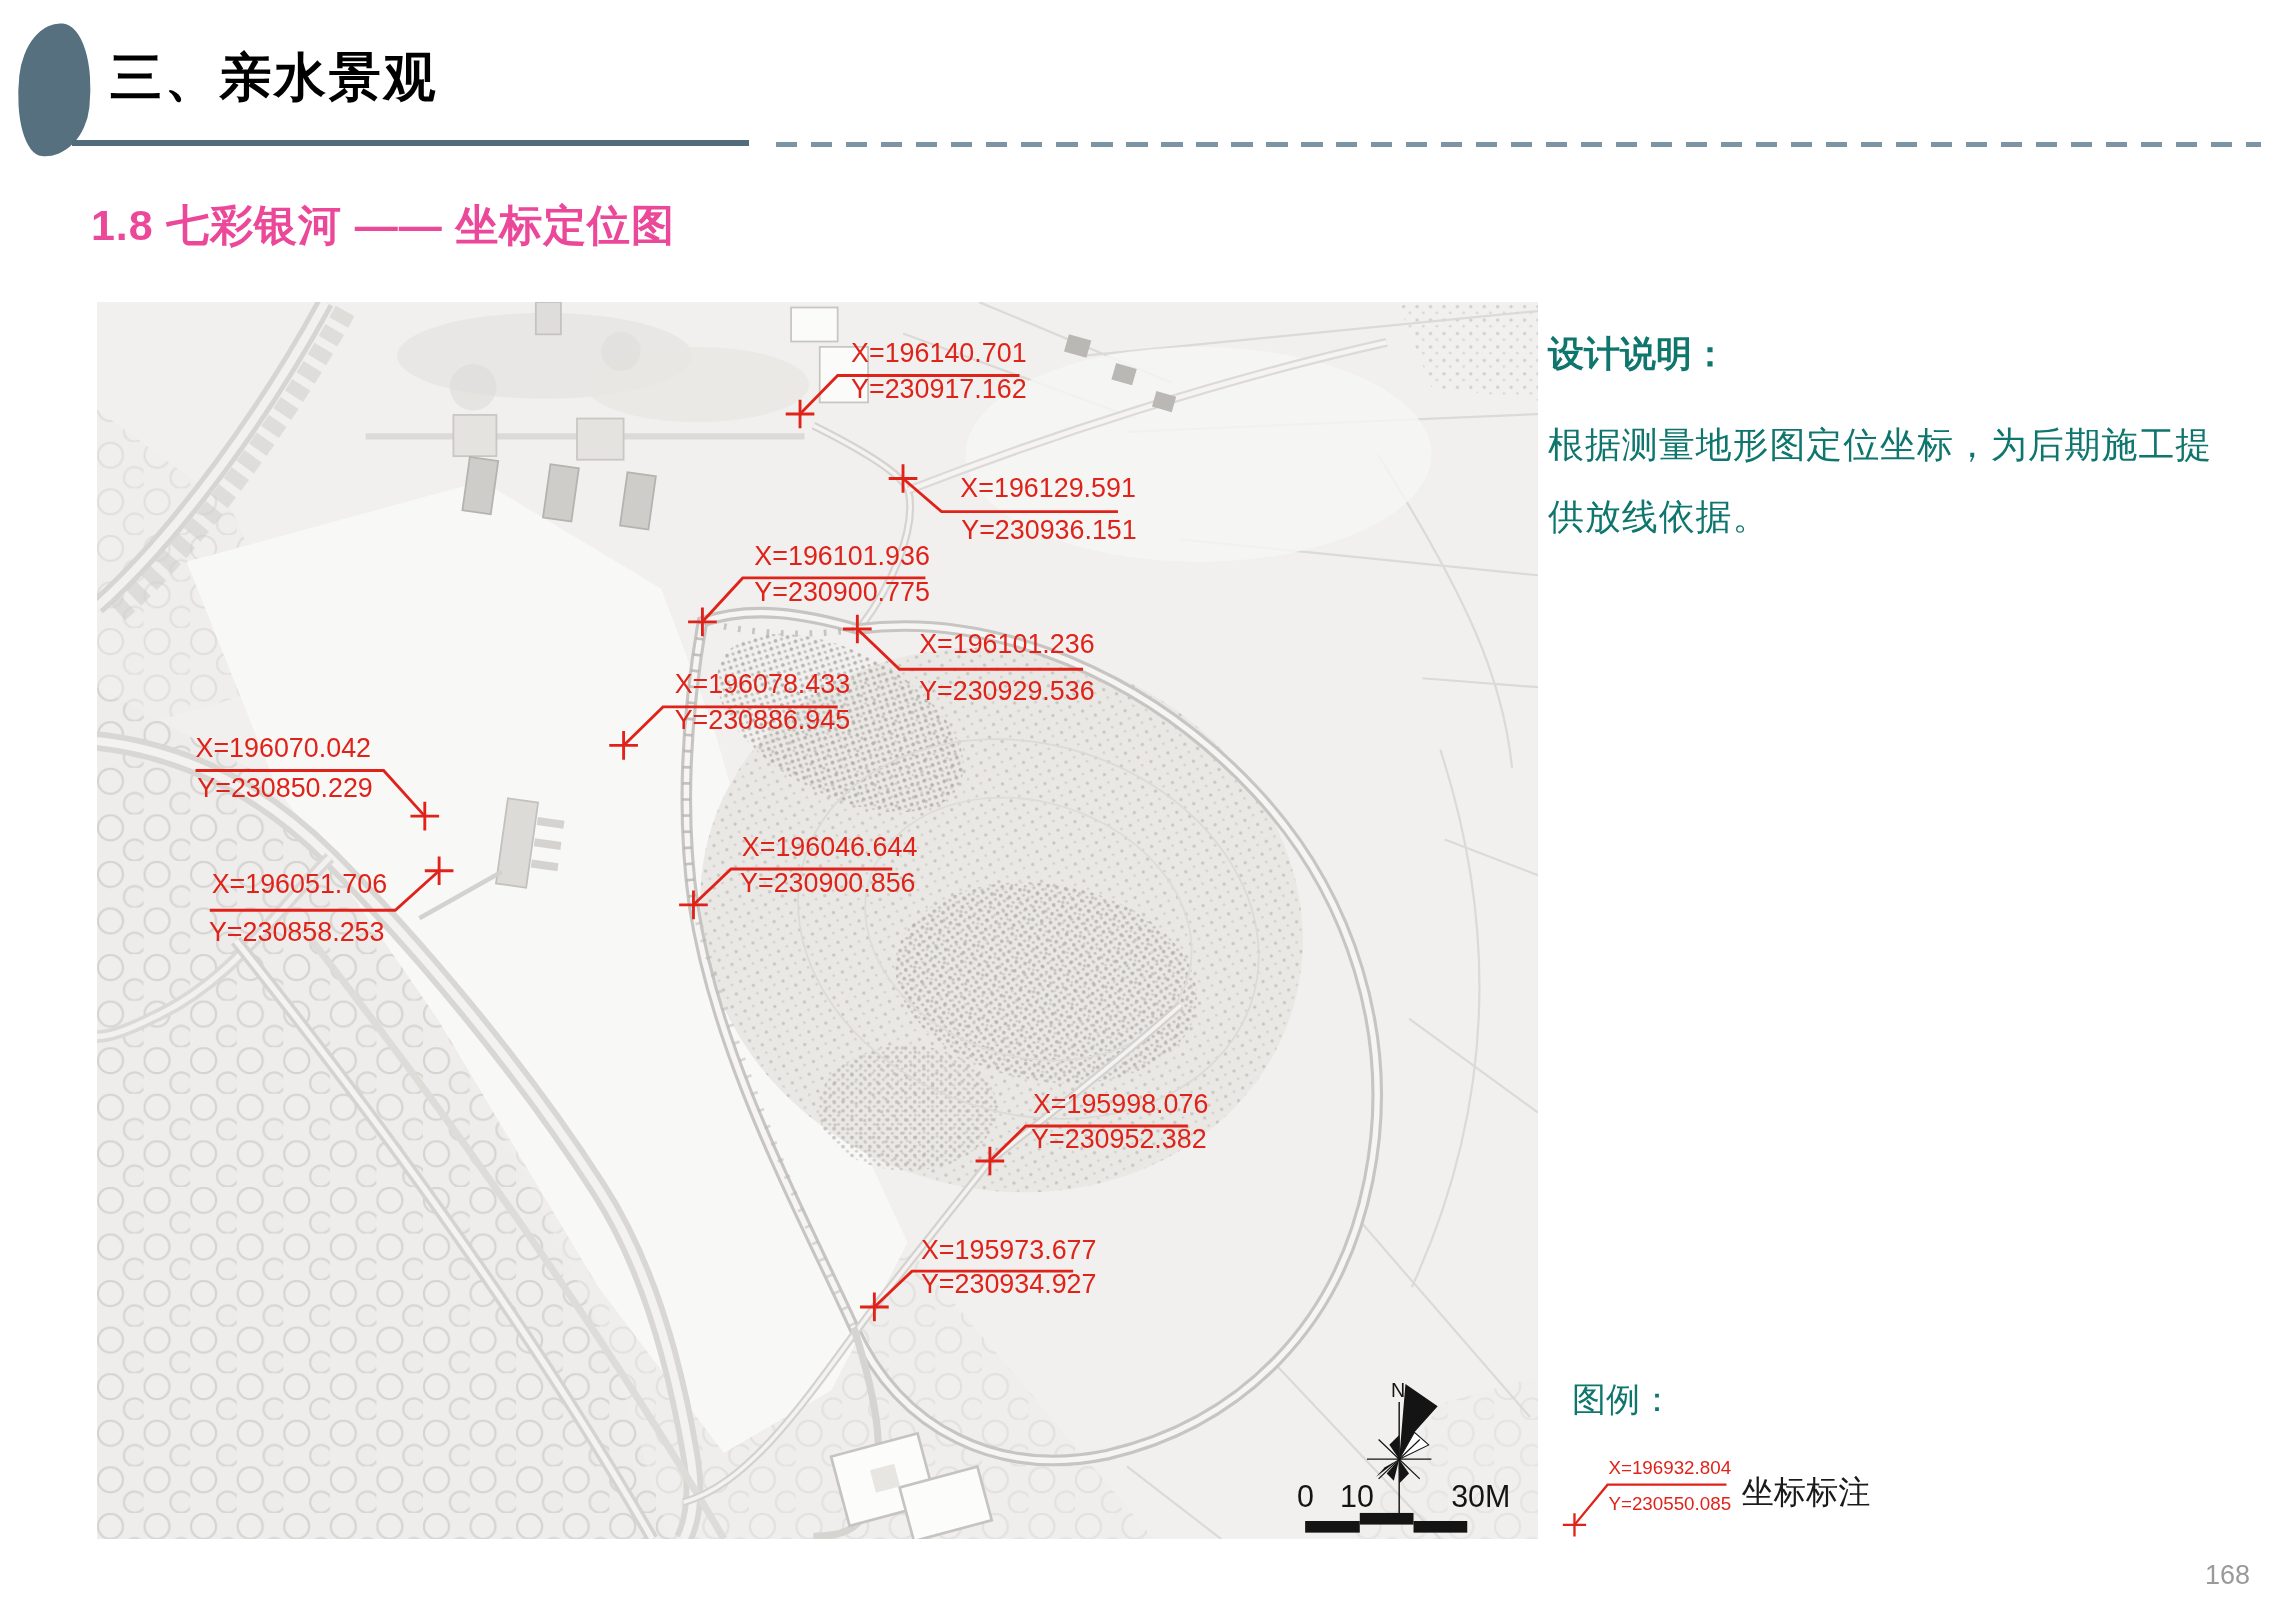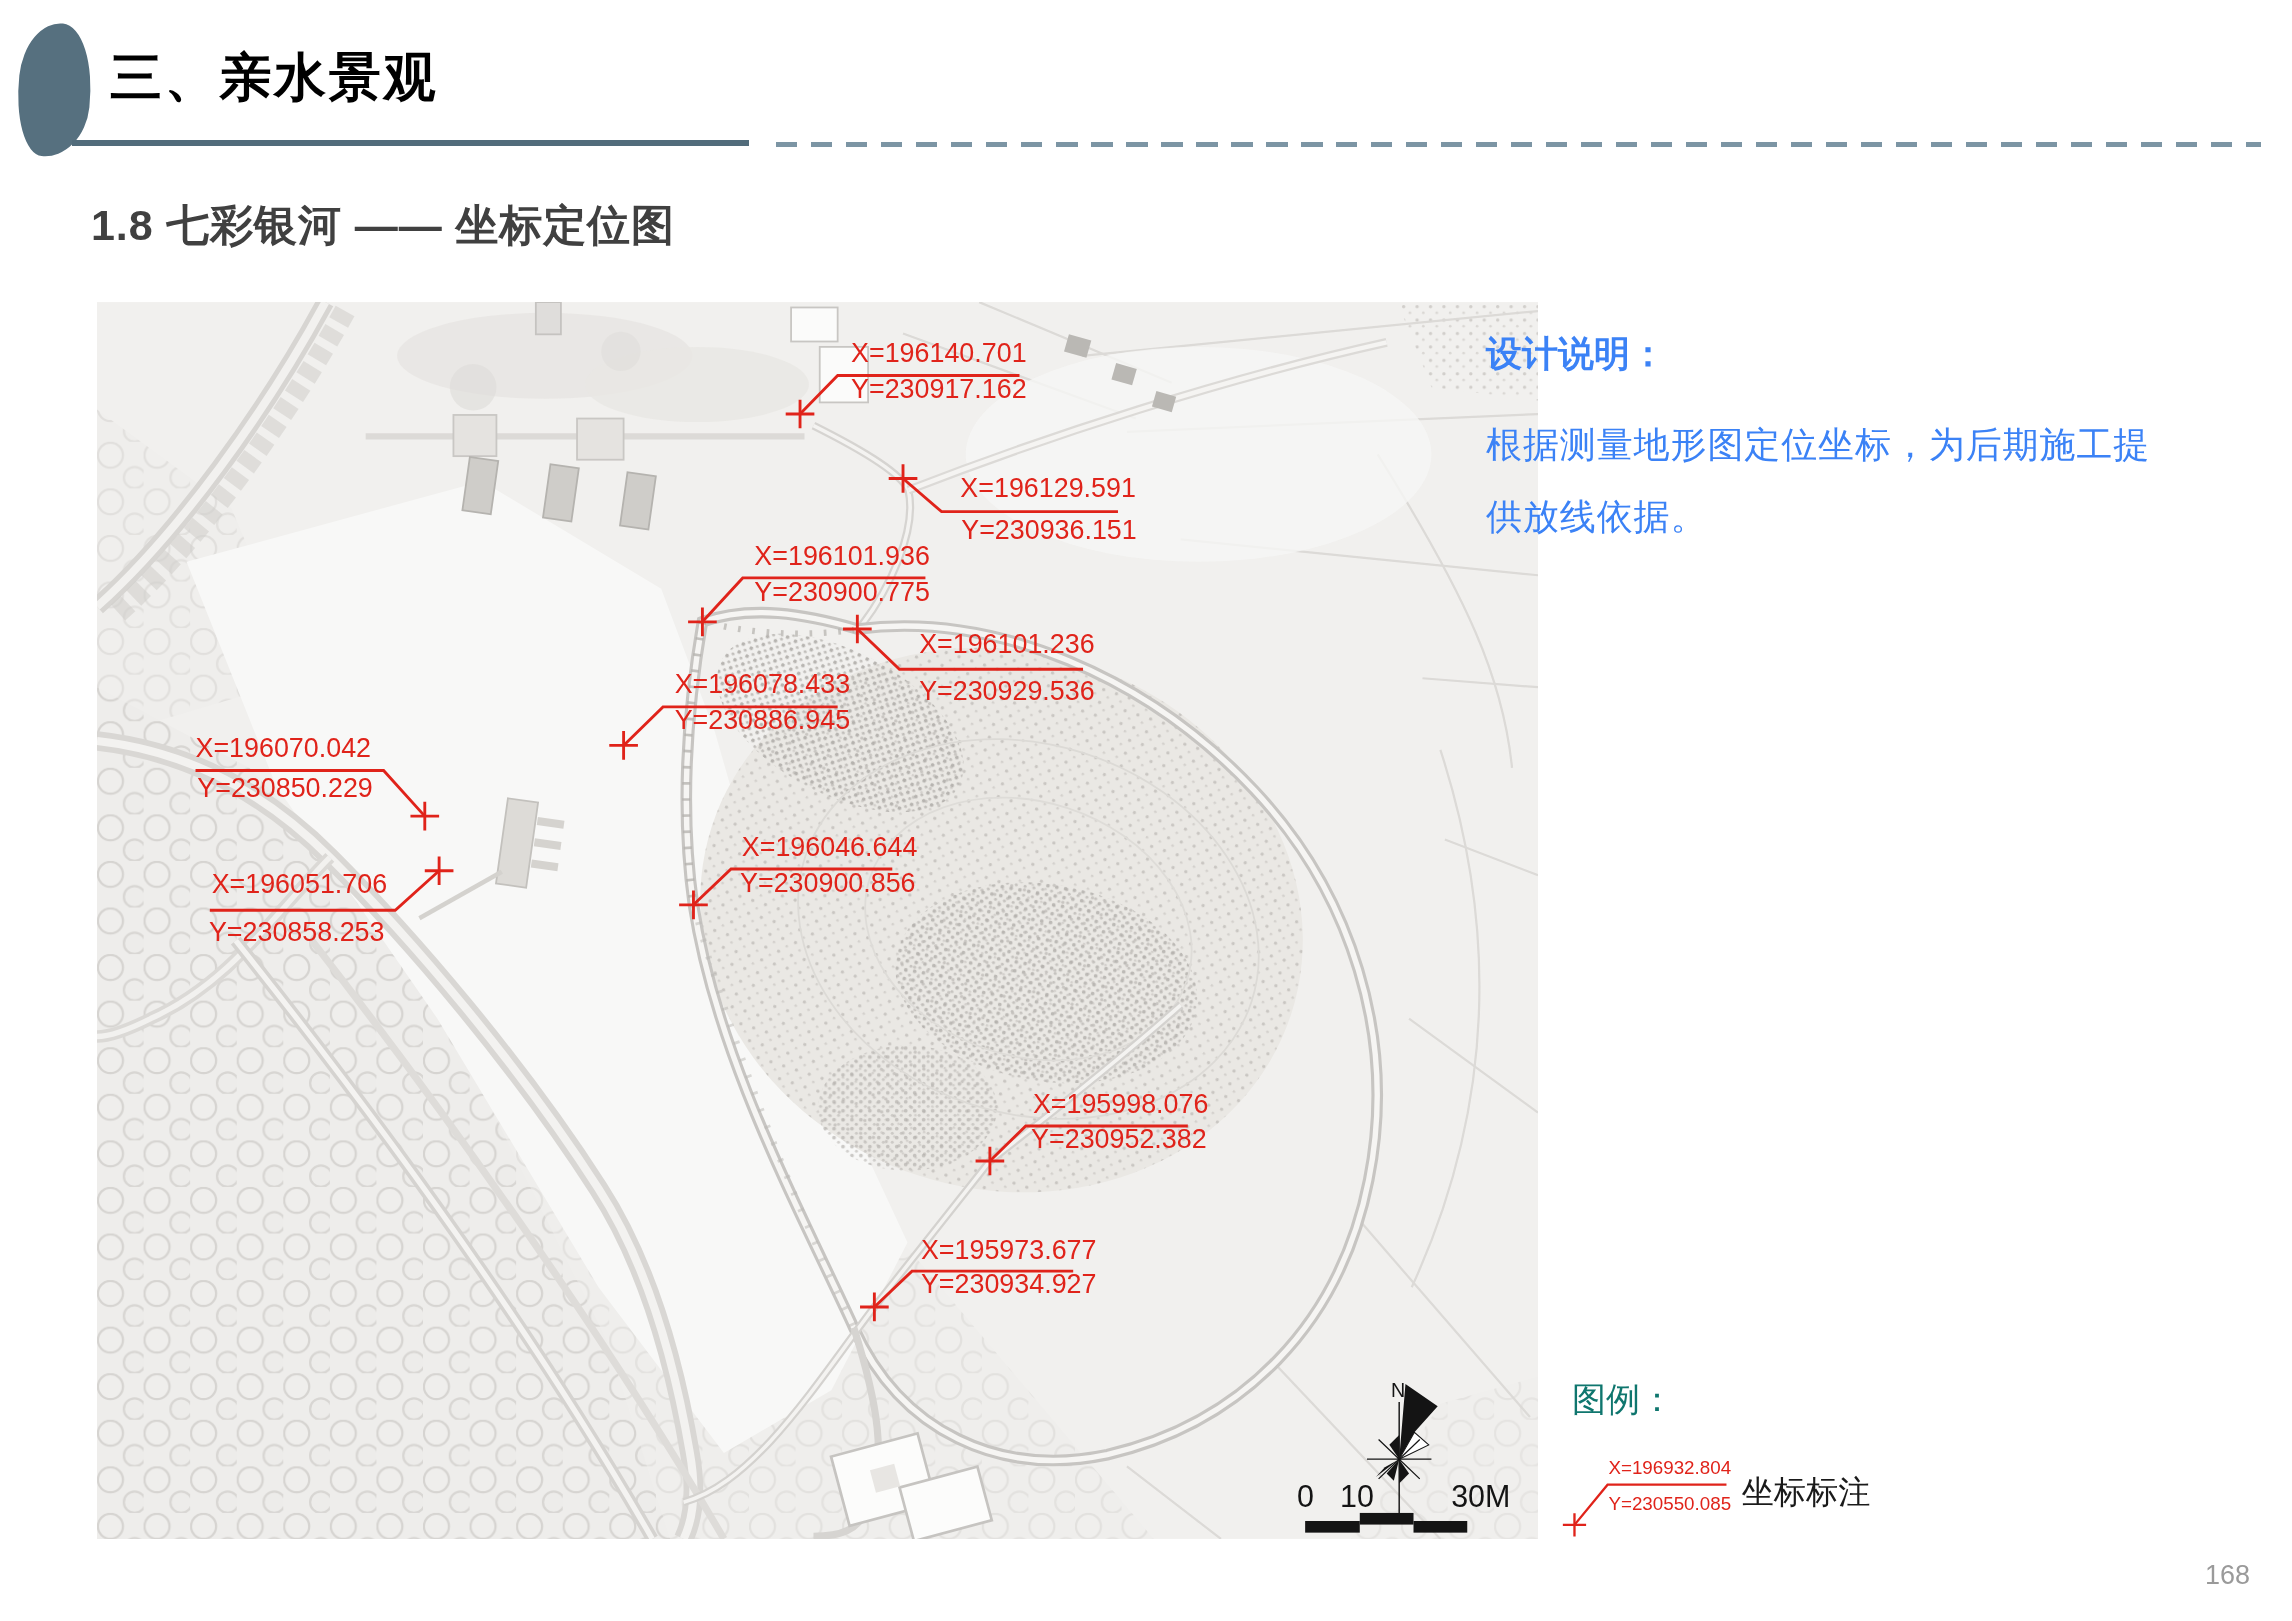--- a/index.html
+++ b/index.html
@@ -6,33 +6,33 @@
   body{font-family:"Liberation Sans","DejaVu Sans",sans-serif;}
   .slide{position:relative;width:2293px;height:1621px;background:#ffffff;overflow:hidden;}
 
   
   .leaf{position:absolute;left:18px;top:23px;width:73px;height:134px;background:#56707f;
         border-radius:52% 48% 58% 42% / 42% 60% 40% 58%;transform:rotate(6deg);}
   .title{position:absolute;left:110px;top:43px;margin:0;font-size:52px;font-weight:700;color:#000000;letter-spacing:2.7px;}
   .rule-solid{position:absolute;left:72px;top:140px;width:677px;height:6.3px;background:#526c7b;}
   .rule-dashed{position:absolute;left:776px;top:142px;width:1485px;height:4.5px;
         background:repeating-linear-gradient(90deg,#7c95a4 0 21.5px,transparent 21.5px 35px);}
-  .subtitle{position:absolute;left:91px;top:197px;margin:0;font-size:43px;font-weight:700;color:#404040;letter-spacing:0.9px;}
+  .subtitle{position:absolute;left:91px;top:197px;margin:0;font-size:43px;font-weight:700;color:#ec4899;letter-spacing:0.9px;}
 
   
   .map{position:absolute;left:97px;top:302px;width:1441px;height:1237px;}
   .map svg{display:block;width:100%;height:100%;}
   .map text{font-family:"Liberation Sans","DejaVu Sans",sans-serif;}
   .ann path{stroke:#e0231a;stroke-width:3.2;fill:none;}
   .ann text{fill:#e0231a;font-size:30px;}
   .scalebar text{fill:#141414;font-size:34px;}
   .compass line,.compass path{stroke:#141414;}
 
   
-  .notes{position:absolute;left:1486px;top:330px;width:712px;color:#3b82f6;}
+  .notes{position:absolute;left:1548px;top:330px;width:712px;color:#0f766e;}
   .notes-h{font-size:36px;font-weight:700;margin:0 0 30px 0;}
   .notes-l{font-size:36px;line-height:72px;letter-spacing:0.9px;}
   .legend-h{position:absolute;left:1572px;top:1377px;font-size:34px;color:#0f766e;}
   .legend-svg{position:absolute;left:1558px;top:1431px;}
   .legend-svg .red-line{stroke:#e0231a;stroke-width:2.6;fill:none;}
   .legend-svg text{font-family:"Liberation Sans","DejaVu Sans",sans-serif;}
   .legend-red{fill:#e0231a;font-size:21px;}
   .legend-label{fill:#1a1a1a;font-size:36px;}
   .pagenum{position:absolute;left:2205px;top:1560px;font-size:27px;color:#9a9a9a;text-align:right;}
 </style>

